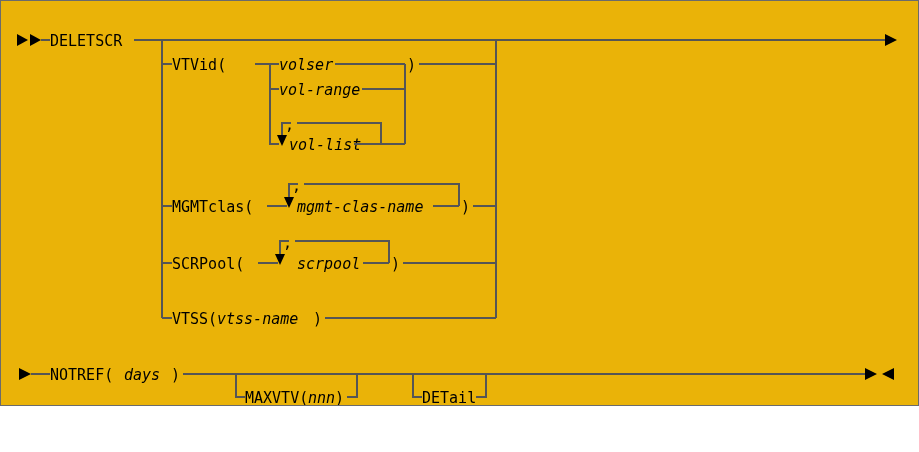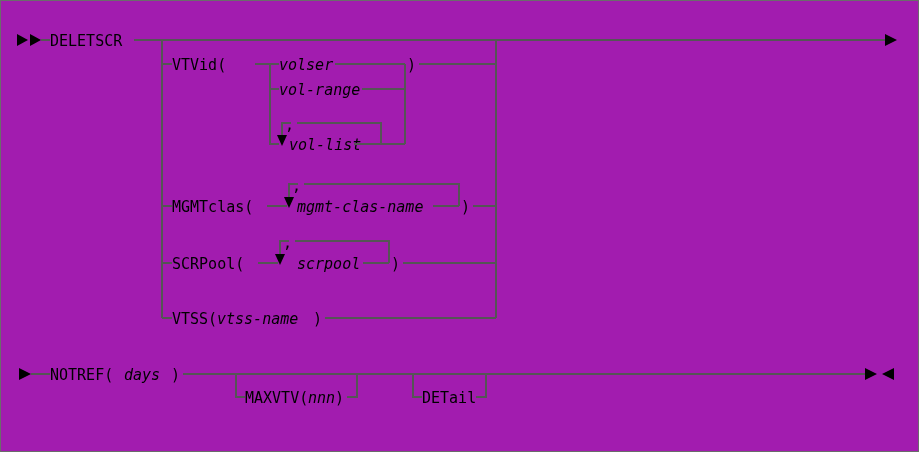--- a/index.html
+++ b/index.html
@@ -4,22 +4,22 @@
 <title>DELETSCR Syntax Diagram</title>
 <style>
   html, body {
     margin: 0;
     padding: 0;
     background: #ffffff;
   }
   #canvas {
     position: relative;
     width: 919px;
-    height: 452px;
-    background: #a21caf;
+    height: 406px;
+    background: #eab308;
     border: 1px solid #6b6b6b;
     box-sizing: border-box;
     overflow: hidden;
     font-family: "DejaVu Sans Mono", "Liberation Mono", monospace;
   }
   #svg-layer {
     position: absolute;
     left: 0;
     top: 0;
     width: 919px;

